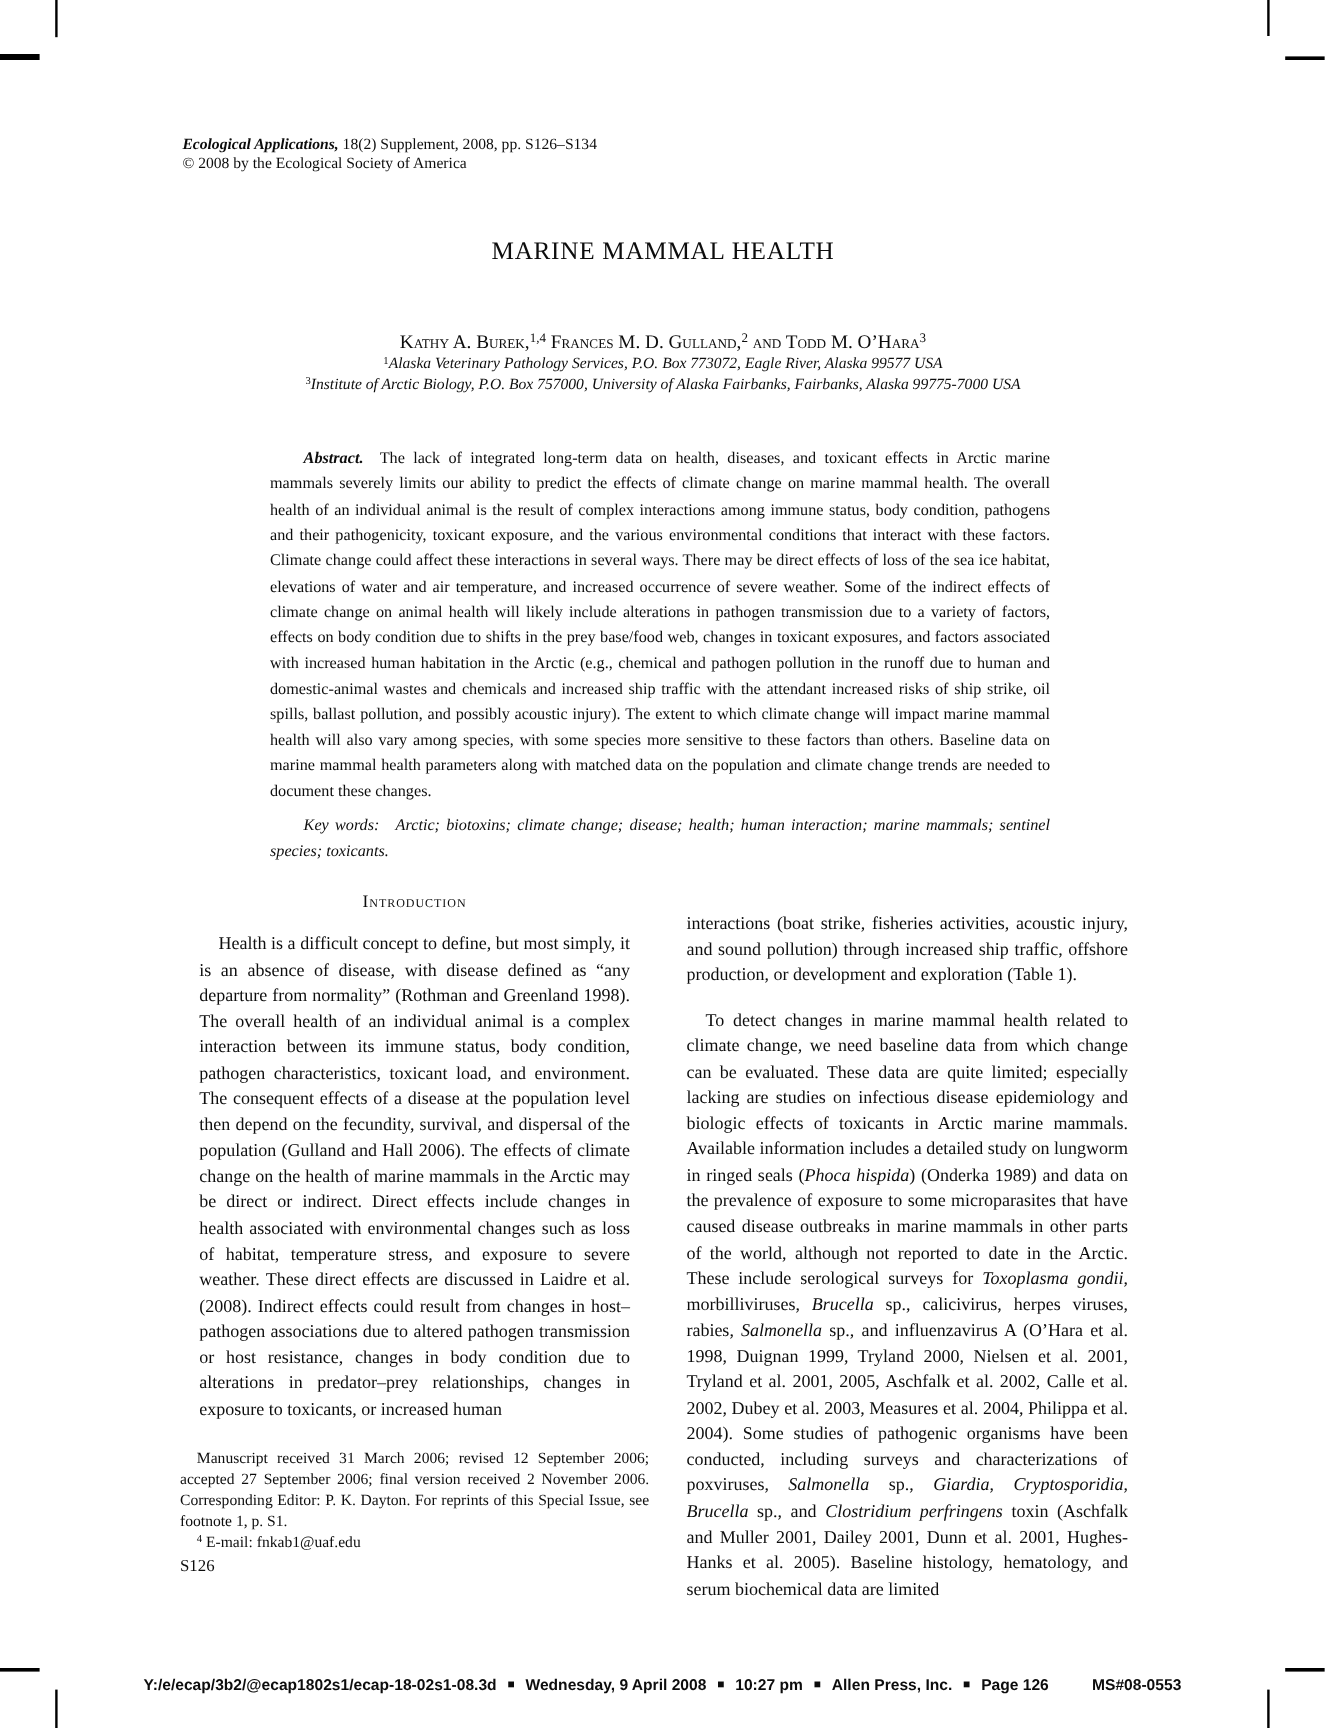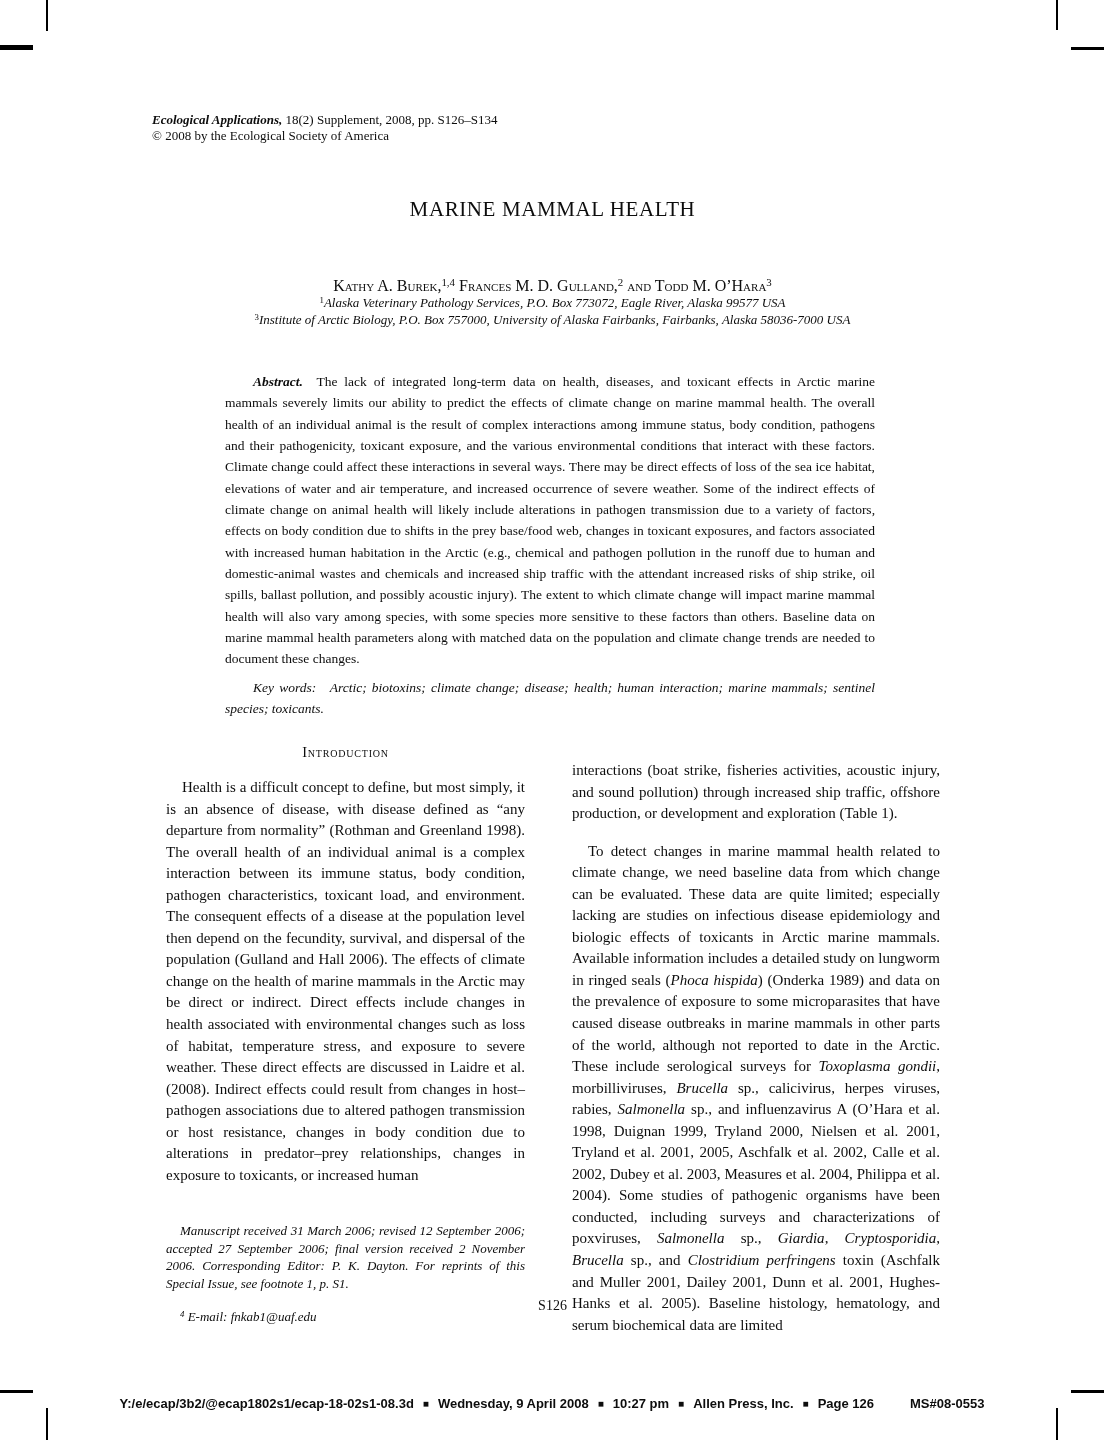--- a/index.html
+++ b/index.html
@@ -48,24 +48,24 @@
   .section-heading {
     text-align:center; font-variant:small-caps;
     font-size:14.5px; letter-spacing:0.8px; margin:0 0 10px 0; font-weight:400;
   }
   .body-para { font-size:15px; line-height:21.55px; text-align:justify; margin:16px; }
   .indent { text-indent:16px; }
   .footnote {
     position:absolute; left:150px; top:1206px; width:391px;
     font-size:13px; line-height:17.6px; text-align:justify;
   }
-  .footnote p { margin:16px; text-indent:14px;font-style:italic; }
+  .footnote p { margin:0; text-indent:14px; }
   .page-number {
     position:absolute; left:150px; top:1298px; width:805px;
-    text-align:center; font-size:14px;
+    font-size:14px;
   }
   .print-slug {
     position:absolute; left:0; top:1396px; width:1104px; text-align:center;
     font-family:"Liberation Sans", sans-serif; font-size:13px; font-weight:bold;
   }
   .i  { font-style:italic; }
   .bi { font-style:italic; font-weight:bold; }
   .sup { font-size:0.68em; position:relative; top:-0.45em; line-height:0; }
   .sq  { font-size:10px; margin:0 9px; position:relative; top:-1px; }
   .gap { display:inline-block; width:36px; }
@@ -88,21 +88,21 @@
 </header>
 
 <h1 class="article-title">
   <div>MARINE MAMMAL HEALTH</div>
 </h1>
 
 <div class="authors"><span>Kathy A. Burek,</span><span class="sup">1,4</span><span> Frances M. D. Gulland,</span><span class="sup">2</span><span> and Todd M. O’Hara</span><span class="sup">3</span></div>
 
 <div class="affiliations">
   <div><span class="sup">1</span><span class="i">Alaska Veterinary Pathology Services, P.O. Box 773072, Eagle River, Alaska 99577 USA</span></div>
-  <div><span class="sup">3</span><span class="i">Institute of Arctic Biology, P.O. Box 757000, University of Alaska Fairbanks, Fairbanks, Alaska 58036-7000 USA</span></div>
+  <div><span class="sup">3</span><span class="i">Institute of Arctic Biology, P.O. Box 757000, University of Alaska Fairbanks, Fairbanks, Alaska 99775-7000 USA</span></div>
 </div>
 
 <section class="abstract">
   <p><span class="bi">Abstract.</span><span> The lack of integrated long-term data on health, diseases, and toxicant effects in Arctic marine mammals severely limits our ability to predict the effects of climate change on marine mammal health. The overall health of an individual animal is the result of complex interactions among immune status, body condition, pathogens and their pathogenicity, toxicant exposure, and the various environmental conditions that interact with these factors. Climate change could affect these interactions in several ways. There may be direct effects of loss of the sea ice habitat, elevations of water and air temperature, and increased occurrence of severe weather. Some of the indirect effects of climate change on animal health will likely include alterations in pathogen transmission due to a variety of factors, effects on body condition due to shifts in the prey base/food web, changes in toxicant exposures, and factors associated with increased human habitation in the Arctic (e.g., chemical and pathogen pollution in the runoff due to human and domestic-animal wastes and chemicals and increased ship traffic with the attendant increased risks of ship strike, oil spills, ballast pollution, and possibly acoustic injury). The extent to which climate change will impact marine mammal health will also vary among species, with some species more sensitive to these factors than others. Baseline data on marine mammal health parameters along with matched data on the population and climate change trends are needed to document these changes.</span></p>
 </section>
 
 <section class="keywords">
   <p><span class="i">Key words: Arctic; biotoxins; climate change; disease; health; human interaction; marine mammals; sentinel species; toxicants.</span></p>
 </section>
 

